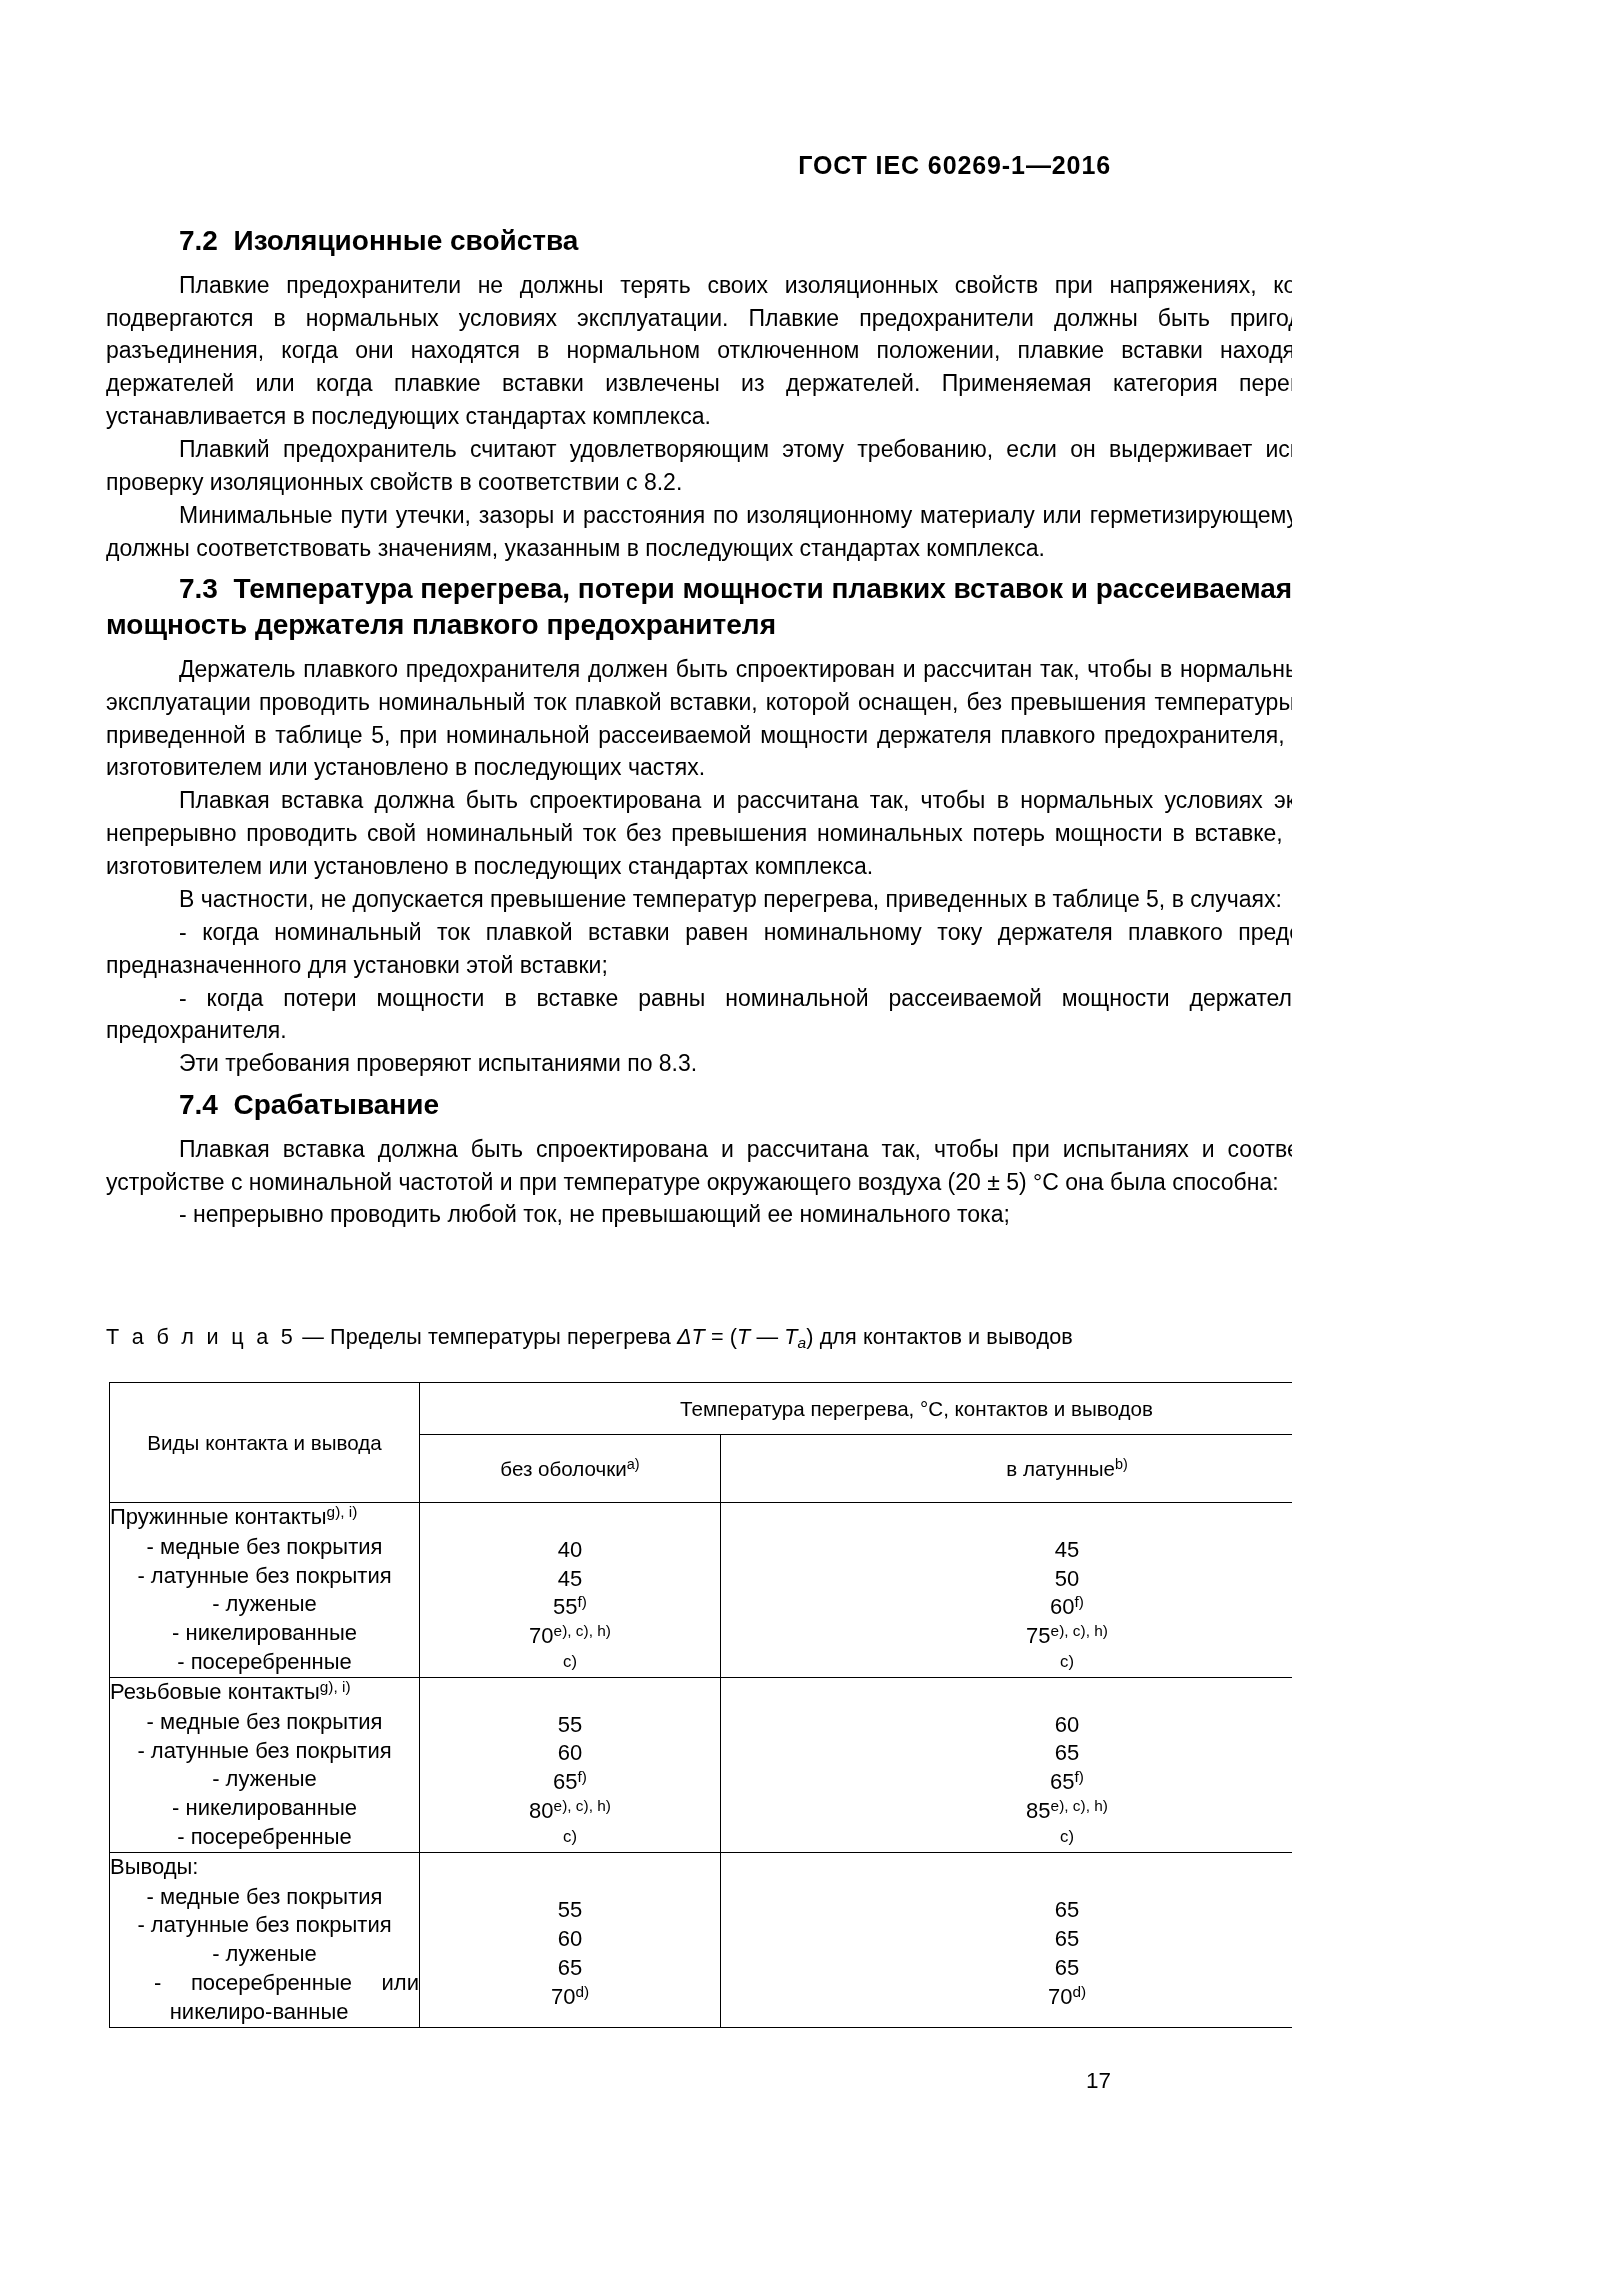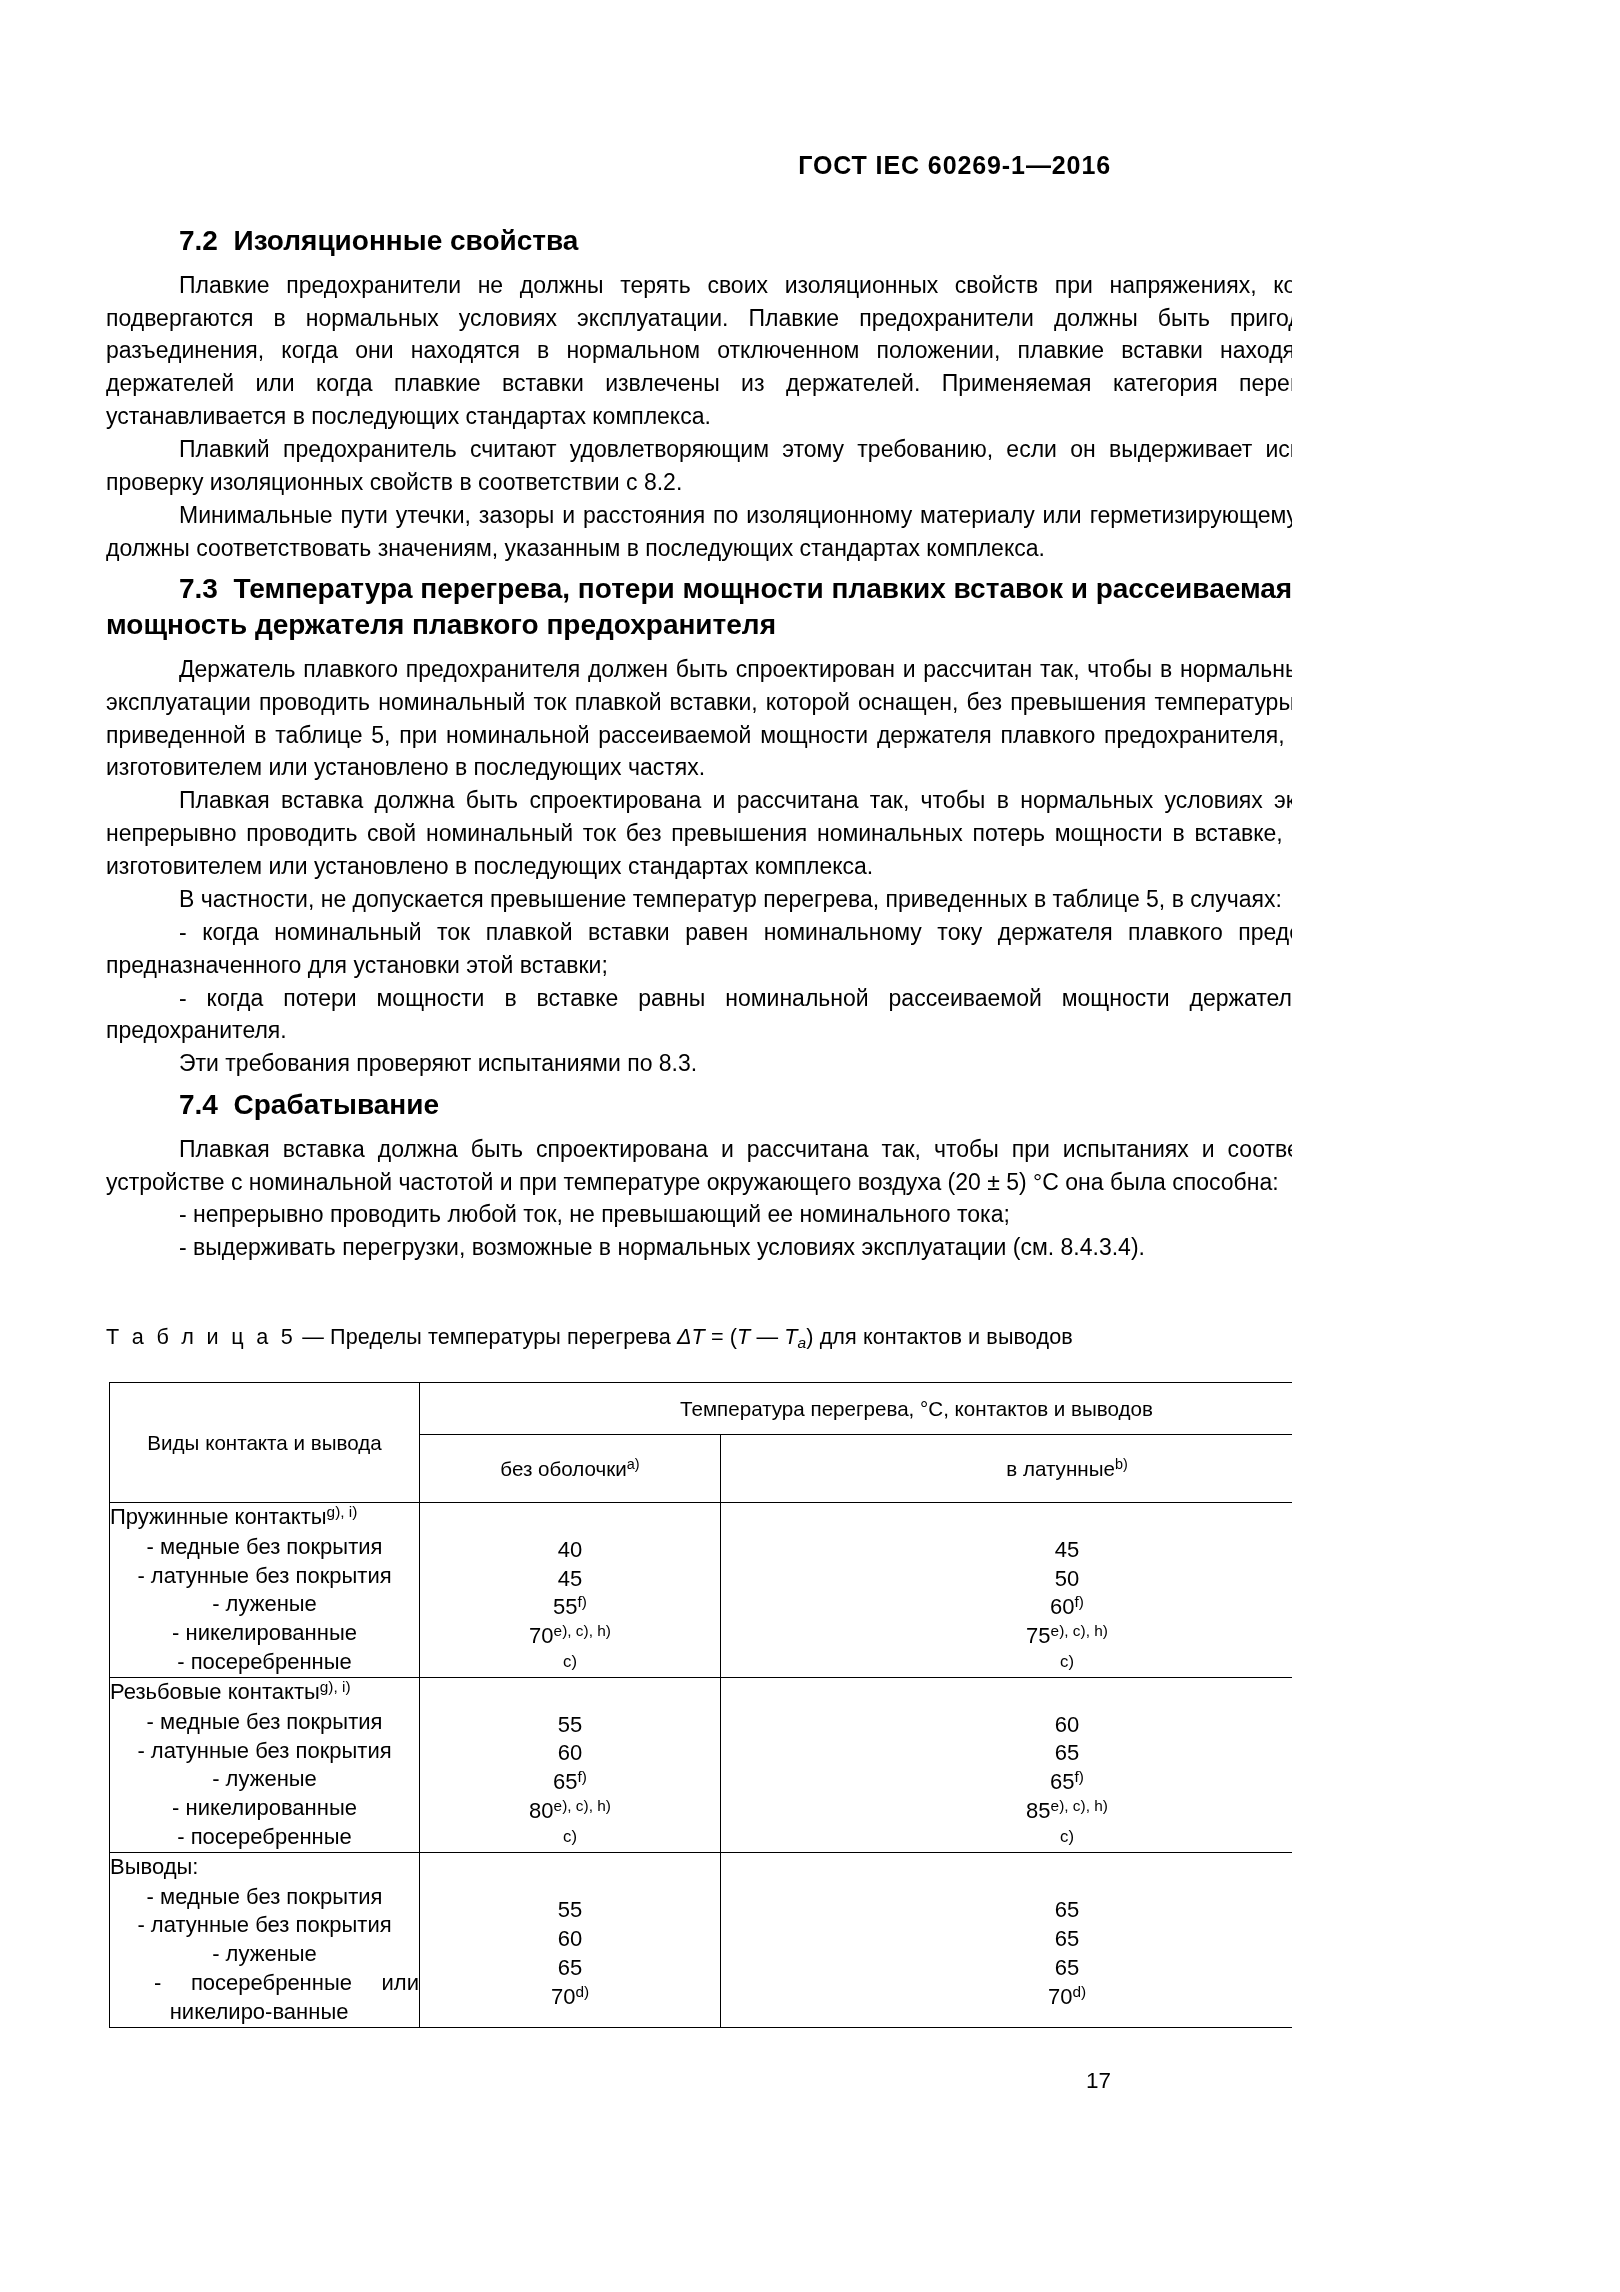--- a/index.html
+++ b/index.html
@@ -204,21 +204,20 @@
     <p class="dash">-  когда потери мощности в вставке равны номинальной рассеиваемой мощности держателя плавкого предохранителя.</p>
     <p class="body">Эти требования проверяют испытаниями по 8.3.</p>
 
     <div class="spacer-sm"></div>
 
     <h3 class="sec">
       <span>7.4</span>&nbsp;&nbsp;<span>Срабатывание</span>
     </h3>
     <p class="body">Плавкая вставка должна быть спроектирована и рассчитана так, чтобы при испытаниях и соответствующем устройстве с номинальной частотой и при температуре окружающего воздуха (20 ± 5) °С она была способна:</p>
     <p class="dash">-  непрерывно проводить любой ток, не превышающий ее номинального тока;</p>
-    <p class="dash">-  выдерживать перегрузки, возможные в нормальных условиях эксплуатации (см. 8.4.3.4).</p>
 
   </div>
 
   <div class="table-caption">
     <span class="sp">Т а б л и ц а  5</span><span> — Пределы температуры перегрева </span><i>ΔT</i><span> = (</span><i>T</i><span> — </span><i>T</i><sub>a</sub><span>) для контактов и выводов</span>
   </div>
 
   <div class="tbl-wrap">
     <table class="t5">
       <colgroup>

